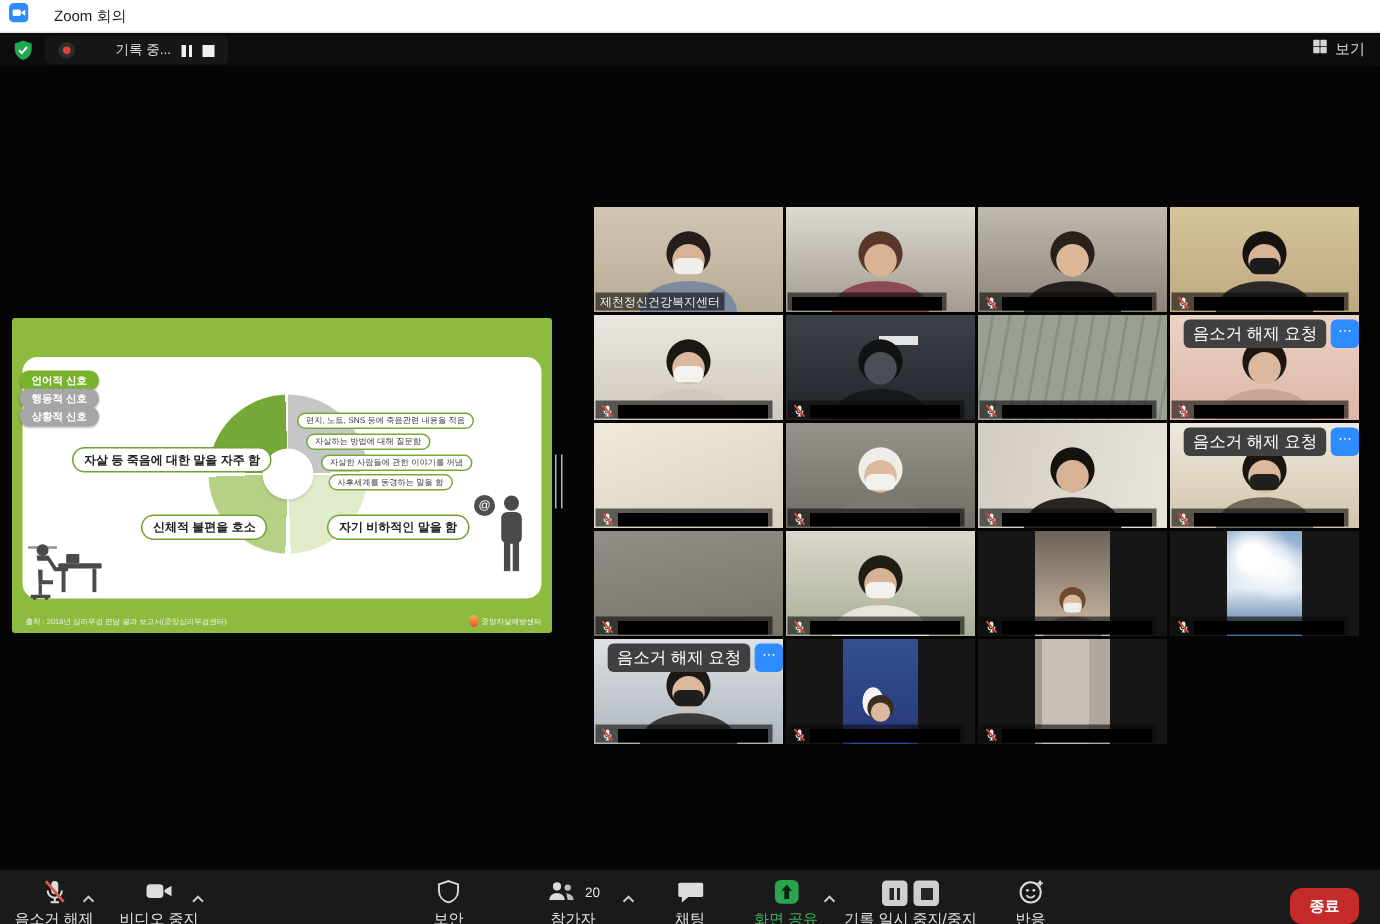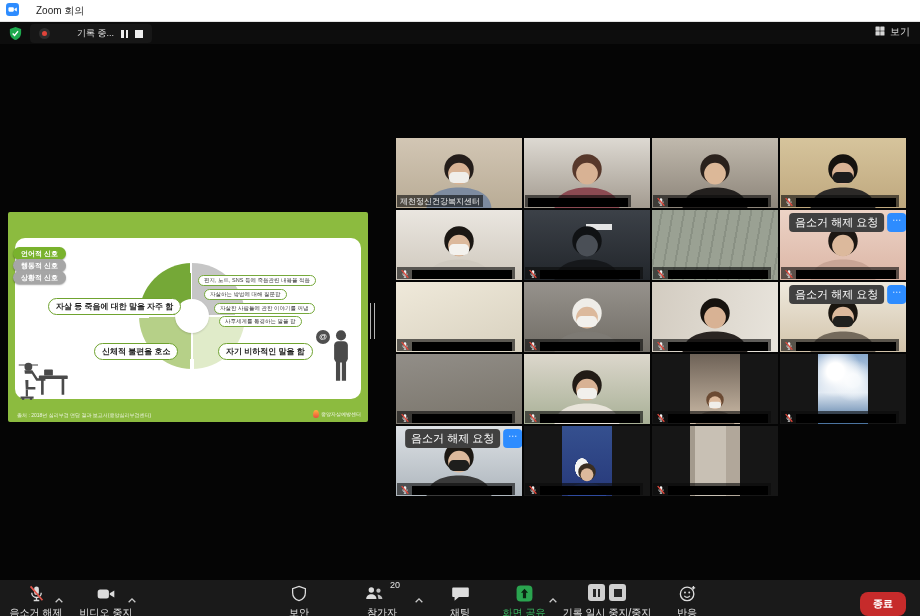--- a/index.html
+++ b/index.html
@@ -83,21 +83,21 @@
   .chip .nm { font-size:8px; color:#f0f0f0; white-space:nowrap; }
   .chip .redact { width:100px; height:9px; background:#000; }
   .req { position:absolute; top:3px; left:50%; transform:translateX(-46%); display:flex; gap:3px; z-index:5; }
   .req .rbtn { background:#404040; color:#fff; font-size:11px; padding:2px 6px; border-radius:4px; white-space:nowrap; cursor:default; }
   .req .rmore { background:#2d8cff; color:#fff; font-size:9px; padding:2px 5px; border-radius:4px; cursor:default; }
 
   
   .toolbar { position:absolute; left:0; top:580px; width:920px; height:36px; background:#1a1a1a; }
   .titem { position:absolute; top:4px; display:flex; flex-direction:column; align-items:center; width:80px;
     transform:translateX(-50%); cursor:default; }
-  .titem .ic { height:20px; display:flex; align-items:flex-start; justify-content:center; gap:4px; }
+  .titem .ic { height:20px; display:flex; align-items:flex-end; justify-content:center; gap:4px; }
   .titem .lbl { font-size:10px; color:#e4e4e4; margin-top:2px; white-space:nowrap; }
   .titem .lbl.accent { color:#39b45f; }
   .chev { position:absolute; top:10px; transform:translateX(-50%); cursor:default; }
   .badge { font-size:9px; color:#e4e4e4; margin-left:1px; position:relative; top:-4px; }
   .recbtn { width:17px; height:17px; background:#cfcfcf; border-radius:3px; display:inline-flex;
     align-items:center; justify-content:center; gap:2px; }
   .recbtn .pbar { width:2.5px; height:8px; background:#252525; }
   .recbtn .sq { width:8px; height:8px; background:#252525; }
   .leave-btn { position:absolute; right:14px; top:12px; background:#c62b2b; color:#fff; font-size:10px;
     font-weight:bold; padding:5px 13px; border-radius:8px; border:none; cursor:default; }

